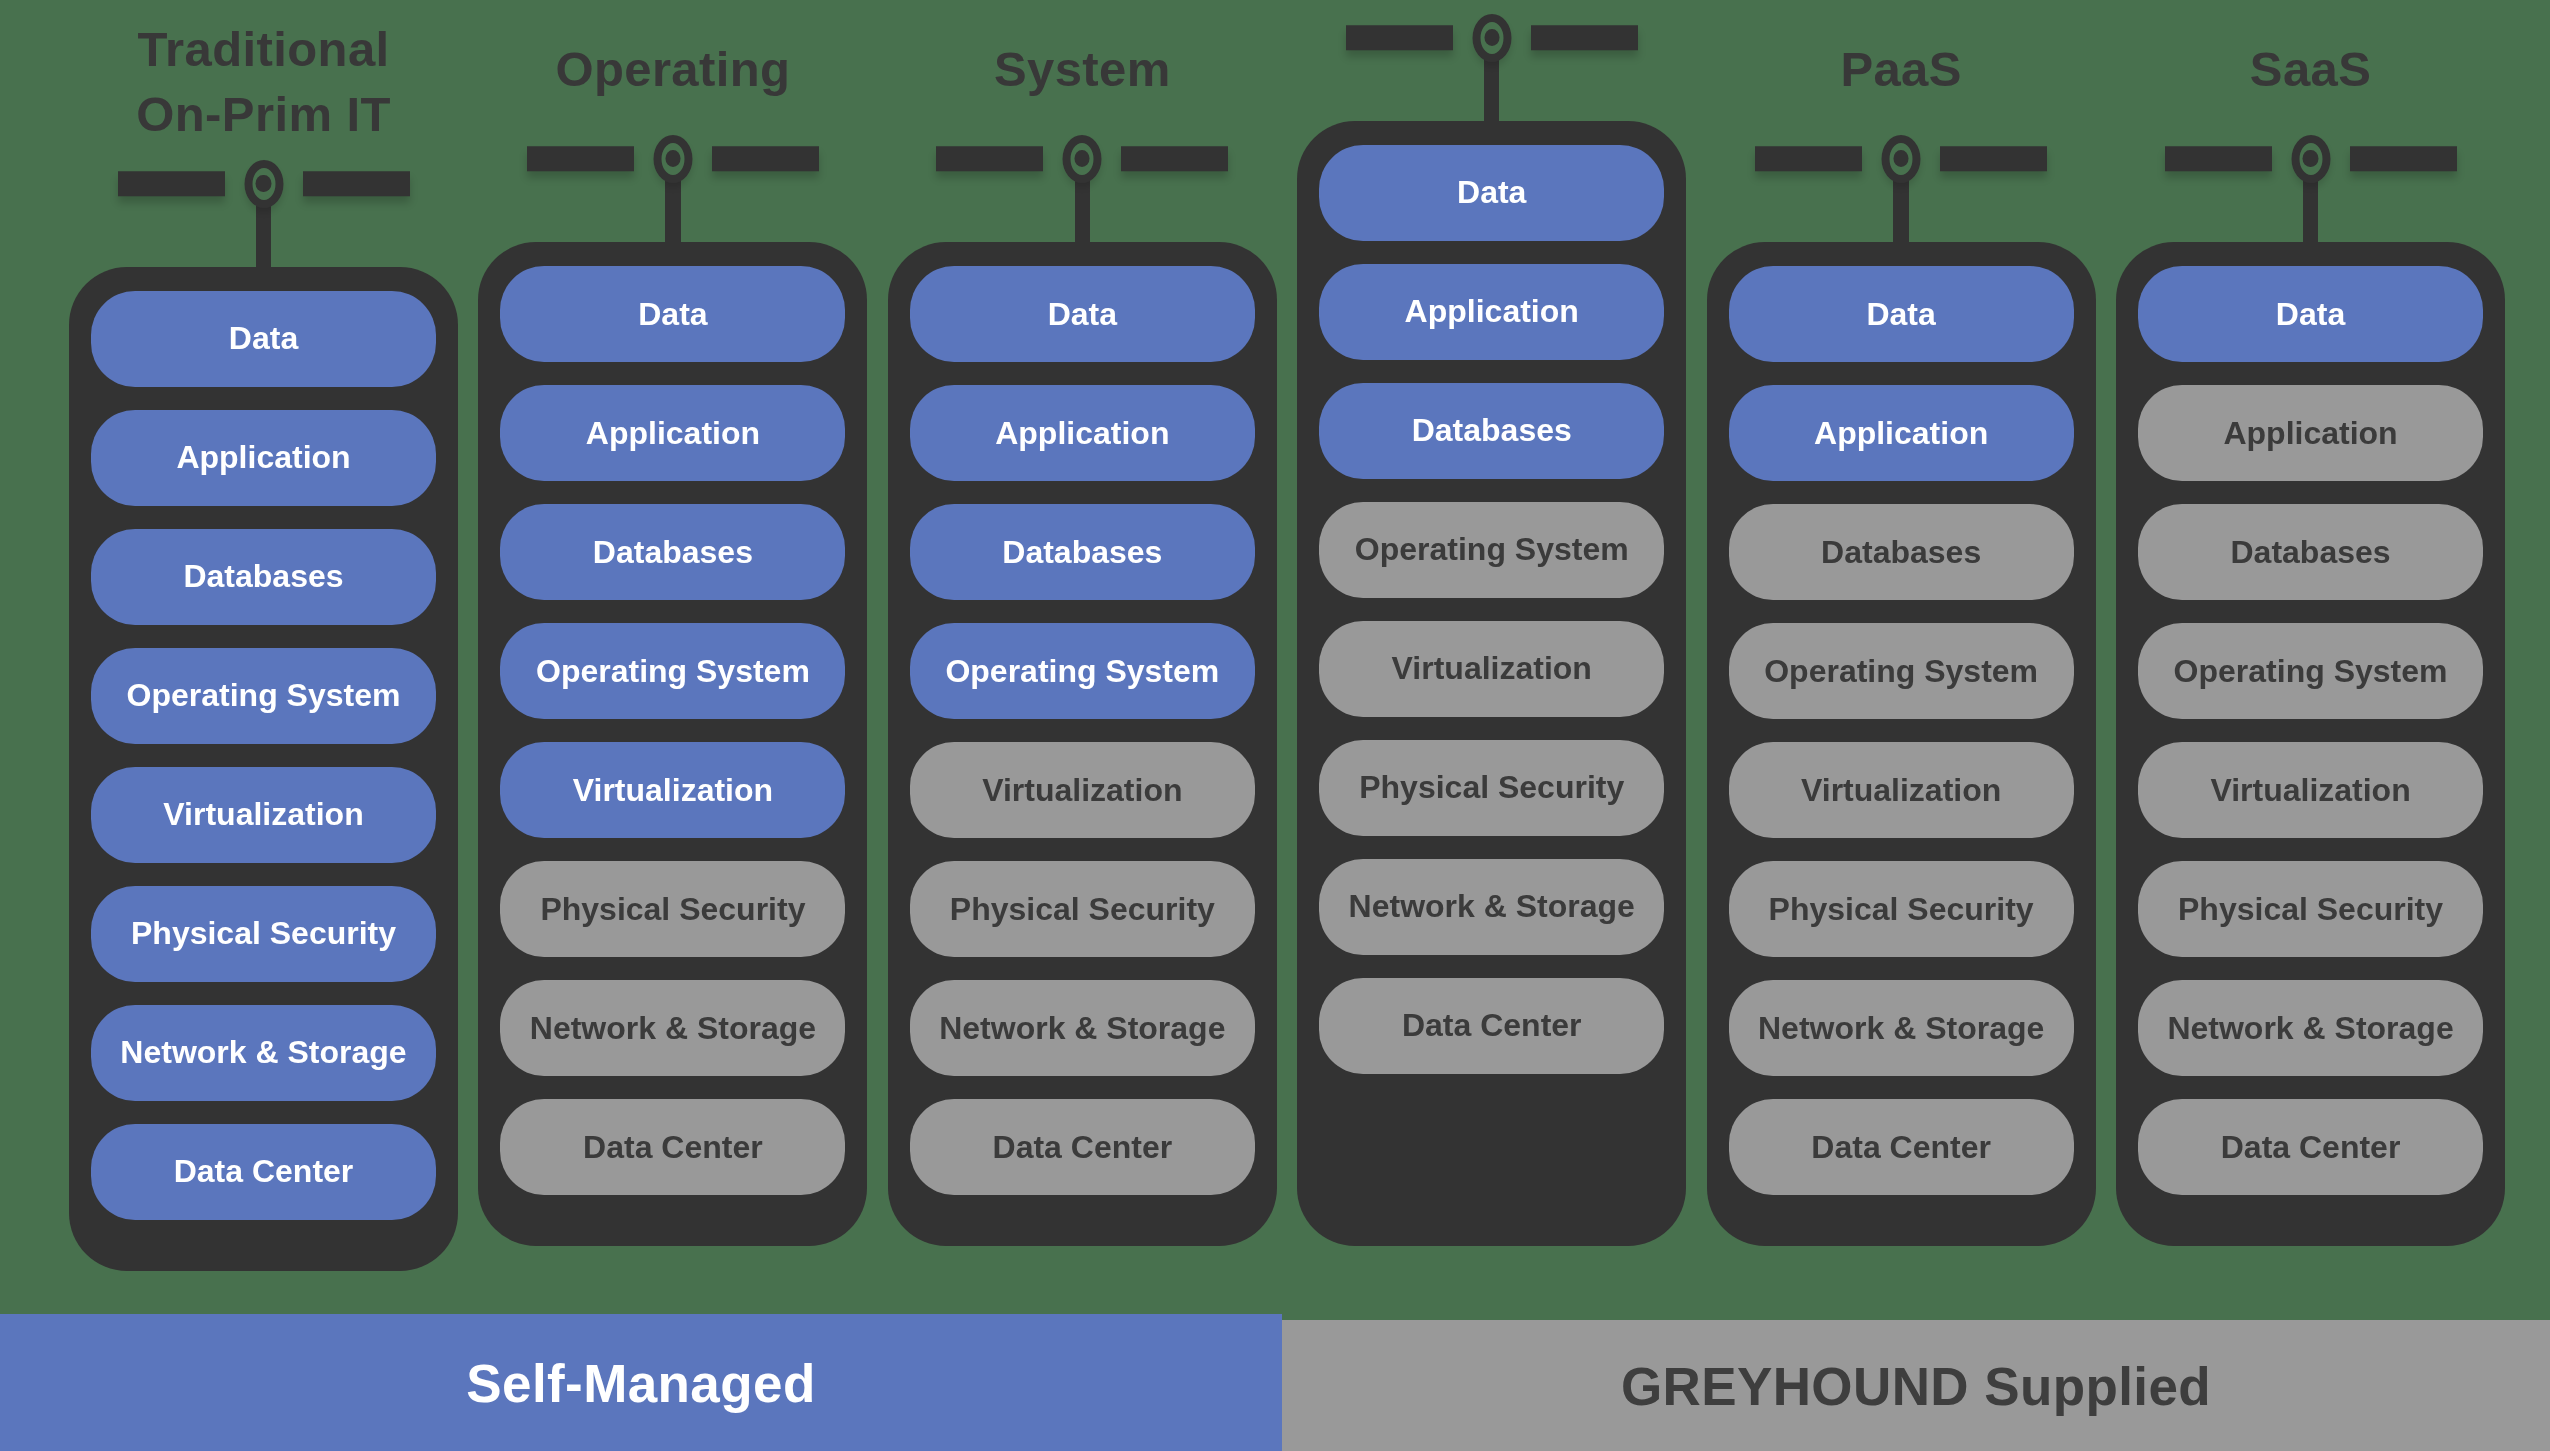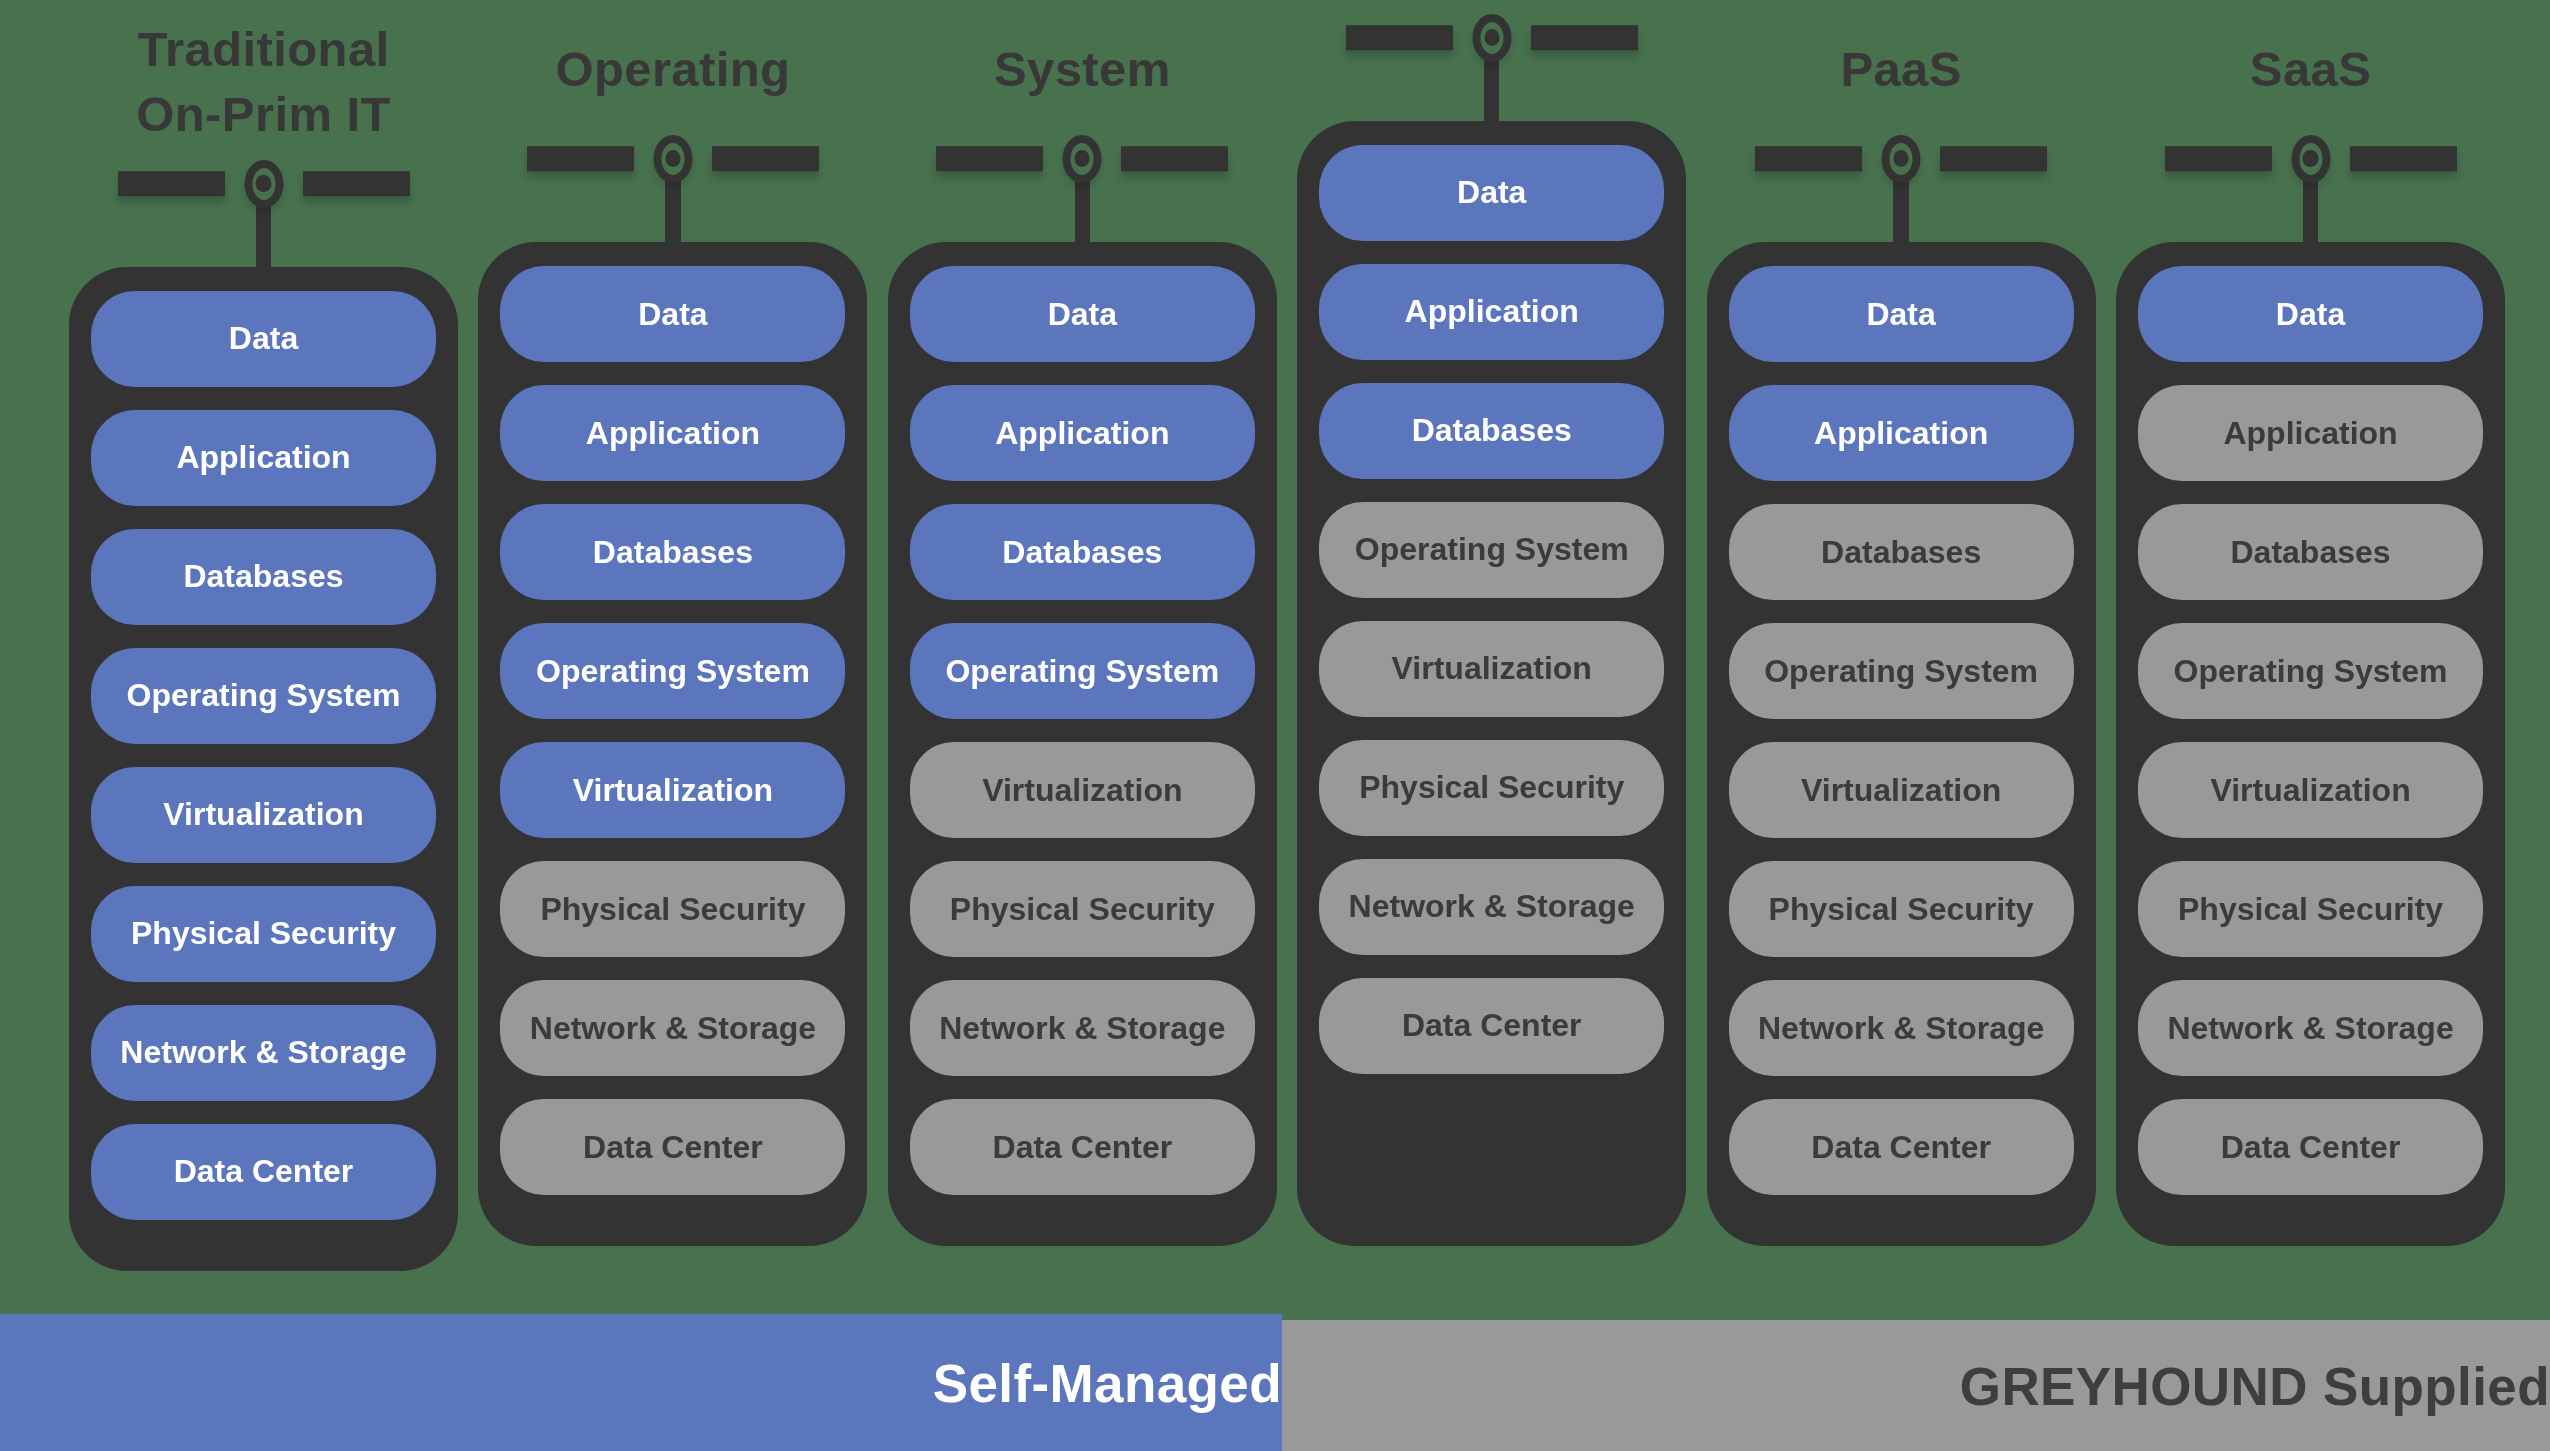--- a/index.html
+++ b/index.html
@@ -122,21 +122,21 @@
   .bands {
     position: absolute;
     left: 0; bottom: 0;
     width: 100%;
     height: 138px;
     display: flex;
   }
   .band {
     display: flex;
     align-items: center;
-    justify-content: flex-end;
+    justify-content: center;
     font-weight: bold;
     font-size: 53px;
     letter-spacing: 0.4px;
   }
   .band-blue { width: 1282px; background: var(--blue, #5B76BD); color: #fff; }
   .band-gray { flex: 1; background: var(--gray, #999); color: var(--band-text, #3E3E3E); margin-top: 6px; }
 </style>
 </head>
 <body>
 

